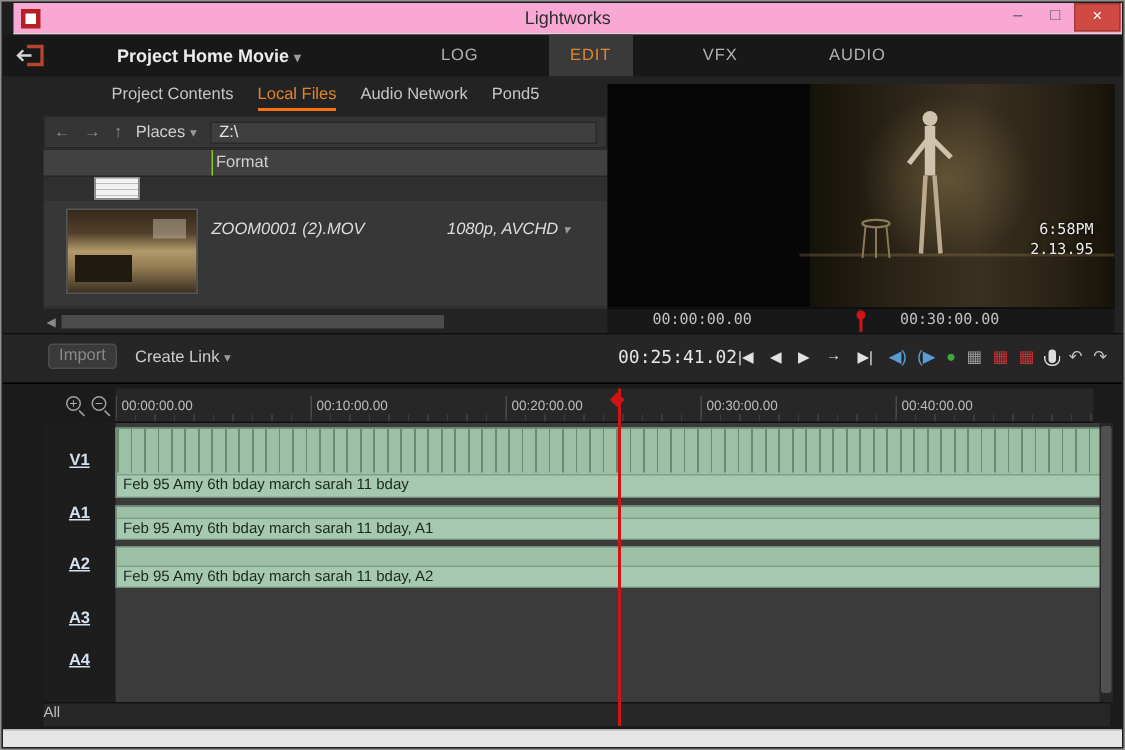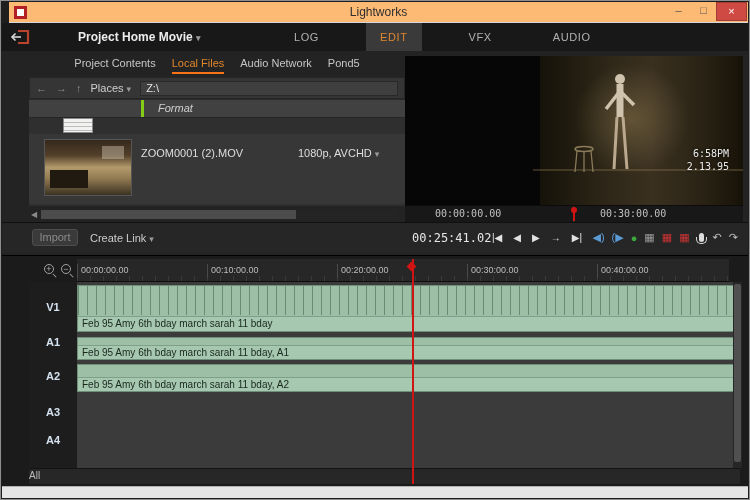--- a/index.html
+++ b/index.html
@@ -1,20 +1,20 @@
 <!DOCTYPE html>
 <html><head>
 <meta charset="utf-8">
 <style>
   html,body{margin:0;padding:0;background:#6b6b6b;}
   *{box-sizing:border-box;}
   .window{position:relative;width:750px;height:500px;background:#1e1e1e;border:1px solid #8f8f8f;
           font-family:"Liberation Sans",sans-serif;overflow:hidden;}
   
-  .titlebar{position:absolute;left:8px;top:1px;right:1px;height:21px;background:#fdba74;border-bottom:1px solid #d6d6d6;}
+  .titlebar{position:absolute;left:8px;top:1px;right:1px;height:21px;background:#f9a8d4;border-bottom:1px solid #d6d6d6;}
   .app-icon{position:absolute;left:5px;top:4px;width:13px;height:13px;background:#b21f24;}
   .app-icon:after{content:'';position:absolute;left:3px;top:3px;width:7px;height:7px;background:#fff;}
   .title{position:absolute;left:0;right:0;top:3px;text-align:center;font-size:12px;color:#2e2e2e;}
   .win-btns{position:absolute;right:1px;top:0;height:20px;display:flex;}
   .win-btn{width:25px;height:19px;text-align:center;line-height:17px;font-size:11px;color:#555;}
   .win-btn.close{width:31px;background:#ce4a43;border:1px solid #a33a34;color:#fff;}
   
   .navbar{position:absolute;left:1px;top:22px;right:1px;height:28px;background:#181818;}
   .exit-btn{position:absolute;left:7px;top:6px;width:22px;height:16px;}
   .project{position:absolute;left:38px;top:7px;font-size:12px;font-weight:bold;color:#ececec;margin-left:38px;}
@@ -31,22 +31,22 @@
   .btab.active{color:#e0862c;border-bottom:2px solid #f97316;}
   .toolbar{position:absolute;left:0;top:26px;width:100%;height:22px;background:#353535;border:1px solid #262626;
            display:flex;align-items:center;gap:9px;padding:0 6px;}
   .tb-ic{color:#8d8d8d;font-size:11px;}
   .places{color:#cfcfcf;font-size:11px;}
   .pathbox{flex:1;height:15px;background:#3f3f3f;border:1px solid #292929;color:#e2e2e2;font-size:11px;line-height:13px;padding:0 5px;}
   .grid-head{position:absolute;left:0;top:48px;width:100%;height:19px;background:#414141;border-top:1px solid #2a2a2a;
              border-bottom:1px solid #262626;display:flex;font-size:11px;color:#cfcfcf;}
   .gh-thumb{width:112px;}
   .gh-name{width:157px;border-left:1px solid #333;padding-left:5px;line-height:17px;}
-  .gh-format{flex:1;border-left:3px solid #84cc16;padding-left:14px;line-height:17px;font-style:italic;}
-  .grid-body{position:absolute;left:0;top:67px;width:100%;height:88px;background:#2f2f2f;overflow:hidden;}
+  .gh-format{flex:1;border-left:1px solid #84cc16;padding-left:2px;line-height:17px;}
+  .grid-body{position:absolute;left:0;top:67px;width:100%;height:88px;background:#2f2f2f;overflow:hidden;font-style:italic;}
   .part-thumb{position:absolute;left:34px;top:0;width:30px;height:15px;background:#f2f2f0;border:1px solid #8a8a8a;
               background-image:repeating-linear-gradient(180deg,transparent 0 3px,#bdbdbd 3px 4px);}
   .file-row{position:absolute;left:0;top:16px;width:100%;height:70px;background:#373737;}
   .file-thumb{position:absolute;left:15px;top:5px;width:88px;height:57px;border:1px solid #565656;overflow:hidden;
               background:linear-gradient(180deg,#35291c 0%,#53402a 28%,#b29a6c 50%,#927a52 70%,#3c3222 100%);}
   .ft-piano{position:absolute;left:6%;bottom:12%;width:44%;height:34%;background:#201a10;}
   .ft-win{position:absolute;right:8%;top:10%;width:26%;height:24%;background:rgba(225,215,195,.4);}
   .file-name{position:absolute;left:112px;top:13px;font-size:11px;color:#dedede;}
   .file-format{position:absolute;left:269px;top:13px;font-size:11px;color:#dedede;}
   .hscroll{position:absolute;left:0;top:158px;width:100%;height:12px;}
@@ -89,21 +89,21 @@
   .zoom-icons{position:absolute;left:42px;top:8px;display:flex;gap:7px;}
   .zoomi{position:relative;width:10px;height:10px;border:1px solid #a0a0a0;border-radius:50%;color:#b0b0b0;
          font-size:9px;line-height:8px;text-align:center;}
   .zoomi:after{content:'';position:absolute;right:-4px;bottom:-3px;width:5px;height:1px;background:#a0a0a0;transform:rotate(45deg);}
   .ruler{position:absolute;left:75px;top:3px;right:19px;height:23px;background:#272727;border-bottom:1px solid #0e0e0e;overflow:hidden;}
   .ruler-minor{position:absolute;left:0;right:0;bottom:0;height:5px;
                background:repeating-linear-gradient(90deg,#3a3a3a 0 1px,transparent 1px 13px);}
   .rlabel{position:absolute;top:5px;font-size:9px;color:#bdbdbd;border-left:1px solid #4a4a4a;padding-left:3px;height:14px;line-height:12px;}
   .tl-body{position:absolute;left:0;top:26px;right:0;height:186px;}
   .tl-labels{position:absolute;left:27px;top:0;width:48px;height:100%;background:#1d1d1d;}
-  .tlabel{position:absolute;left:0;width:100%;text-align:center;font-size:11px;font-weight:bold;color:#d4e2f0;}
+  .tlabel{position:absolute;left:0;width:100%;text-align:center;font-size:11px;font-weight:bold;color:#d4e2f0;text-decoration:underline;}
   .lanes{position:absolute;left:75px;top:0;right:8px;height:100%;background:#3b3b3b;}
   .clip{position:absolute;left:0;right:2px;background:#9cbfa5;border:1px solid #6f8f78;}
   .clip.v1{top:3px;height:47px;}
   .clip.a1{top:55px;height:23px;}
   .clip.a2{top:82px;height:28px;}
   .ticks{position:absolute;left:0;right:0;top:0;height:29px;
          background:repeating-linear-gradient(90deg,rgba(45,75,55,.45) 0 1px,transparent 1px 9px);}
   .clip-label{position:absolute;left:0;right:0;bottom:0;height:15px;background:#a7c8b0;border-top:1px solid #7fa088;
               font-size:10px;color:#18271c;line-height:14px;padding-left:4px;white-space:nowrap;overflow:hidden;}
   .clip.a1 .clip-label,.clip.a2 .clip-label{height:14px;}

